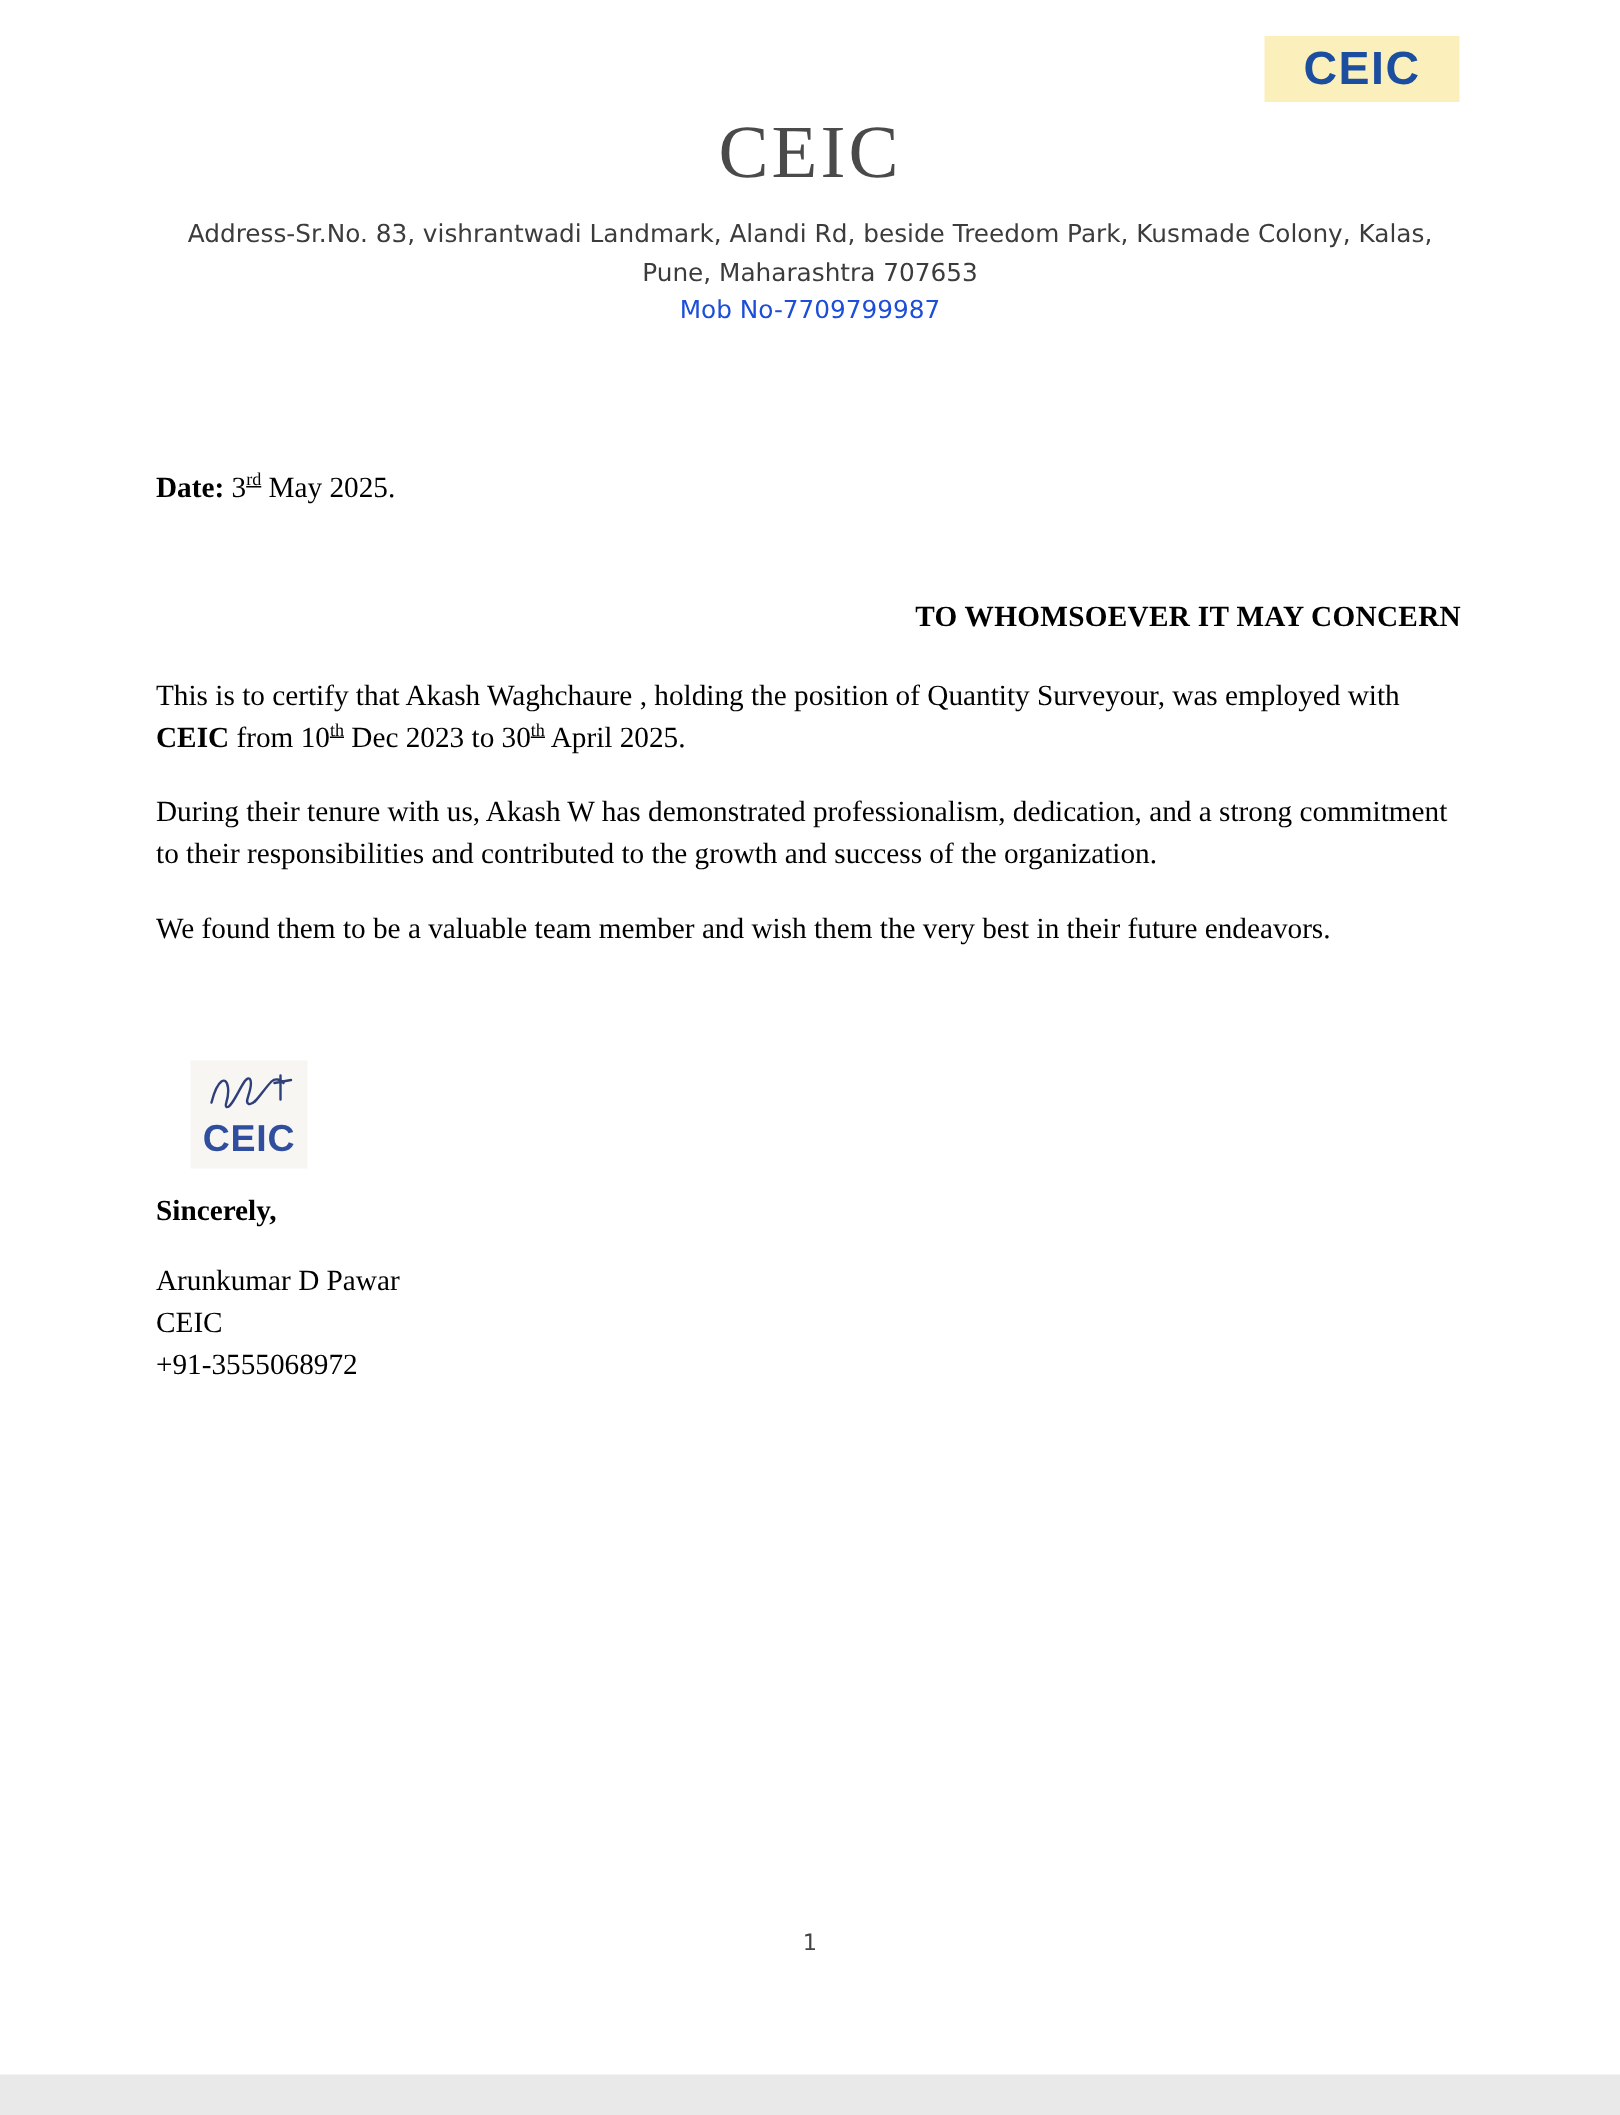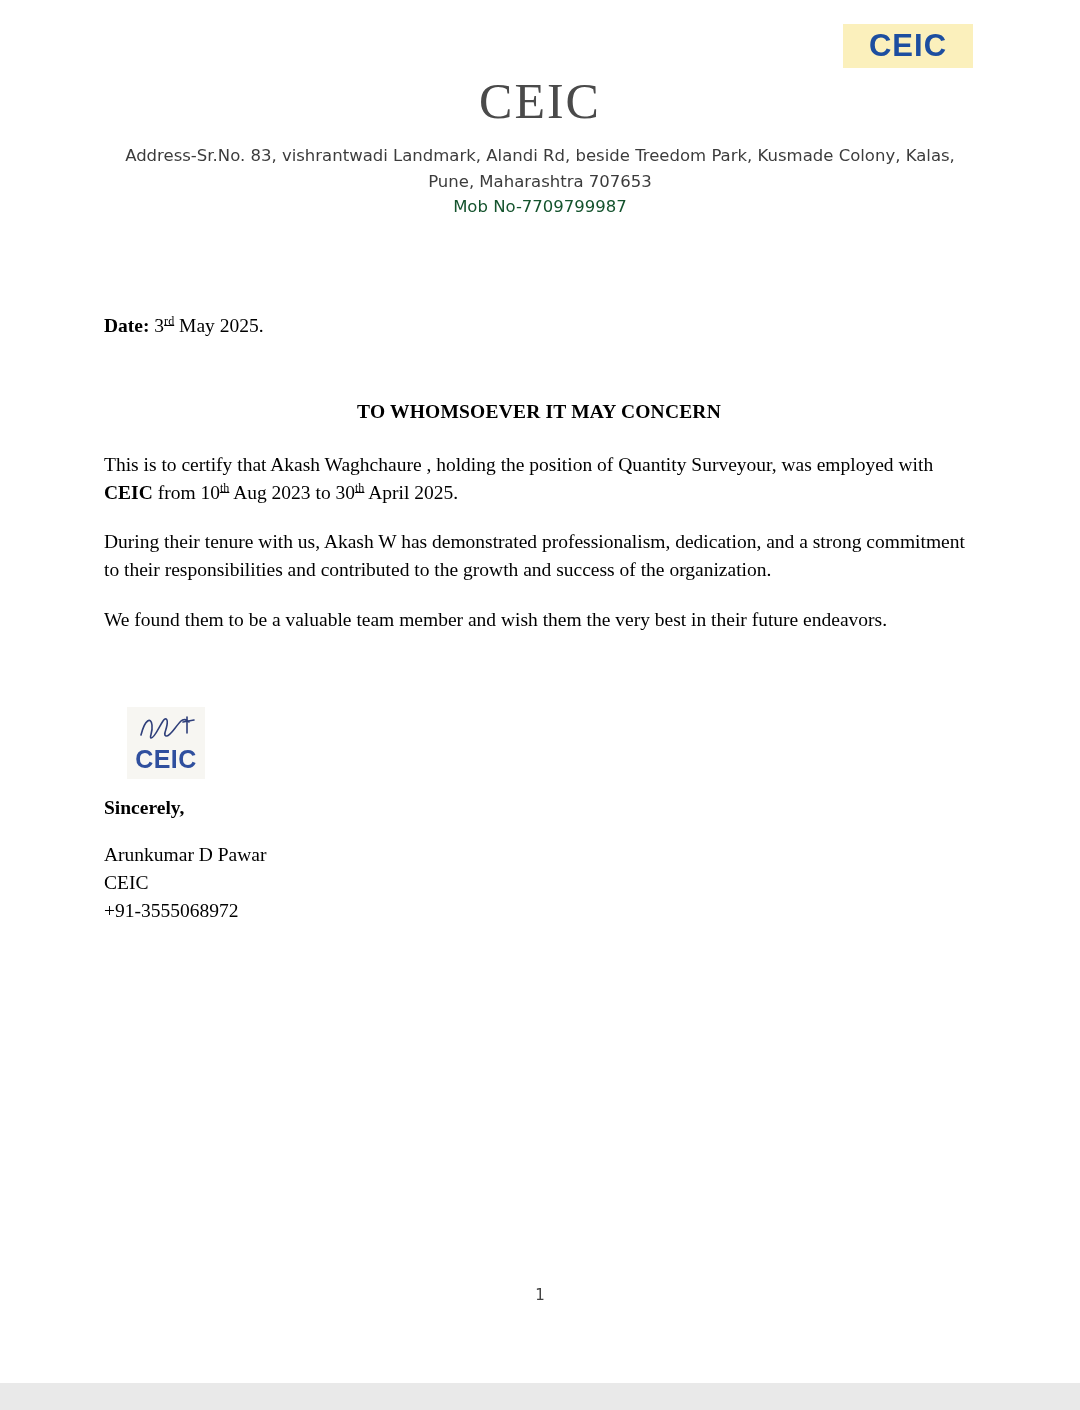--- a/index.html
+++ b/index.html
@@ -63,21 +63,21 @@
     margin-top: 14px;
     font-family: "DejaVu Sans", sans-serif;
     font-size: 16.5px;
     color: #3c3c3c;
     line-height: 1.55;
     padding: 0 120px;
   }
   .mobile {
     font-family: "DejaVu Sans", sans-serif;
     font-size: 16.5px;
-    color: #14532d;
+    color: #1d4ed8;
     line-height: 1.55;
   }
 
   
   .body-wrap {
     padding: 0 106px 0 104px;
     margin-top: 92px;
     color: #000;
   }
   .date-line {
@@ -88,21 +88,21 @@
     font-weight: bold;
   }
   sup {
     font-size: 0.62em;
     vertical-align: super;
     line-height: 0;
     text-decoration: underline;
   }
   .subject {
     margin-top: 62px;
-    text-align: center;
+    text-align: right;
     font-weight: bold;
     font-size: 19.5px;
     letter-spacing: 0.2px;
   }
   p.para {
     margin: 22px 0 0 0;
     font-size: 19.5px;
     line-height: 1.42;
     text-align: left;
   }
@@ -181,21 +181,21 @@
 
   <div class="body-wrap">
 
     <div class="date-line">
       <span class="lbl">Date:</span>
       <span>3</span><sup>rd</sup><span> May 2025.</span>
     </div>
 
     <div class="subject">TO WHOMSOEVER IT MAY CONCERN</div>
 
-    <p class="para first"><span>This is to certify that Akash Waghchaure , holding the position of Quantity Surveyour, was employed with </span><span class="b">CEIC</span><span> from 10</span><sup>th</sup><span> Aug 2023 to 30</span><sup>th</sup><span> April 2025.</span></p>
+    <p class="para first"><span>This is to certify that Akash Waghchaure , holding the position of Quantity Surveyour, was employed with </span><span class="b">CEIC</span><span> from 10</span><sup>th</sup><span> Dec 2023 to 30</span><sup>th</sup><span> April 2025.</span></p>
 
     <p class="para">During their tenure with us, Akash W has demonstrated professionalism, dedication, and a strong commitment to their responsibilities and contributed to the growth and success of the organization.</p>
 
     <p class="para">We found them to be a valuable team member and wish them the very best in their future endeavors.</p>
 
     <div class="sincerely">Sincerely,</div>
 
     <div class="signoff">
       <div>Arunkumar D Pawar</div>
       <div>CEIC</div>

